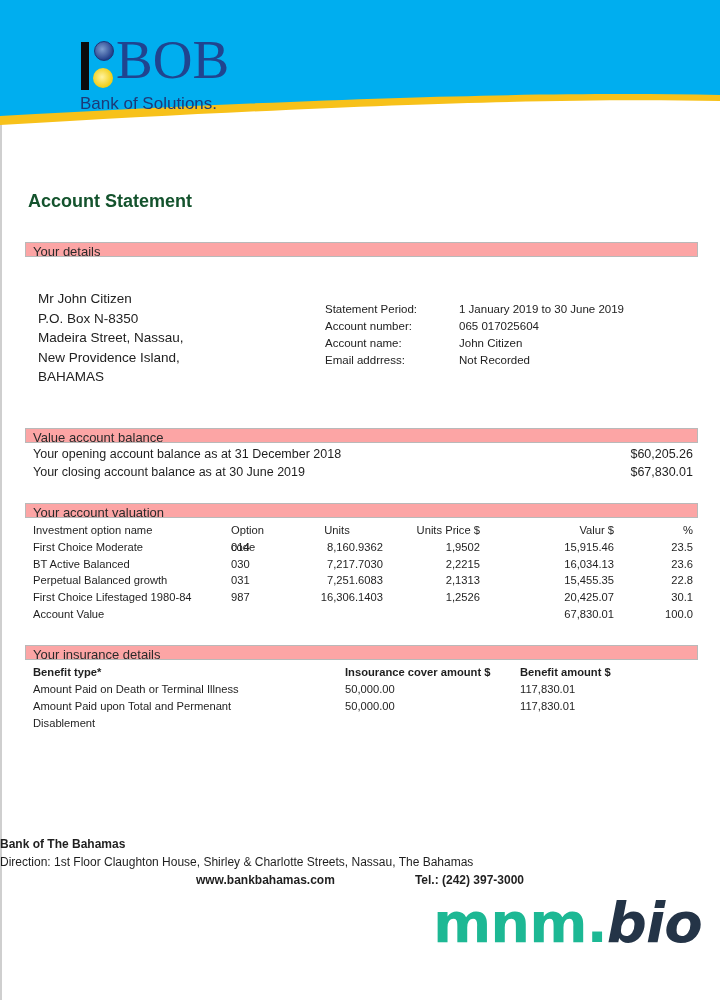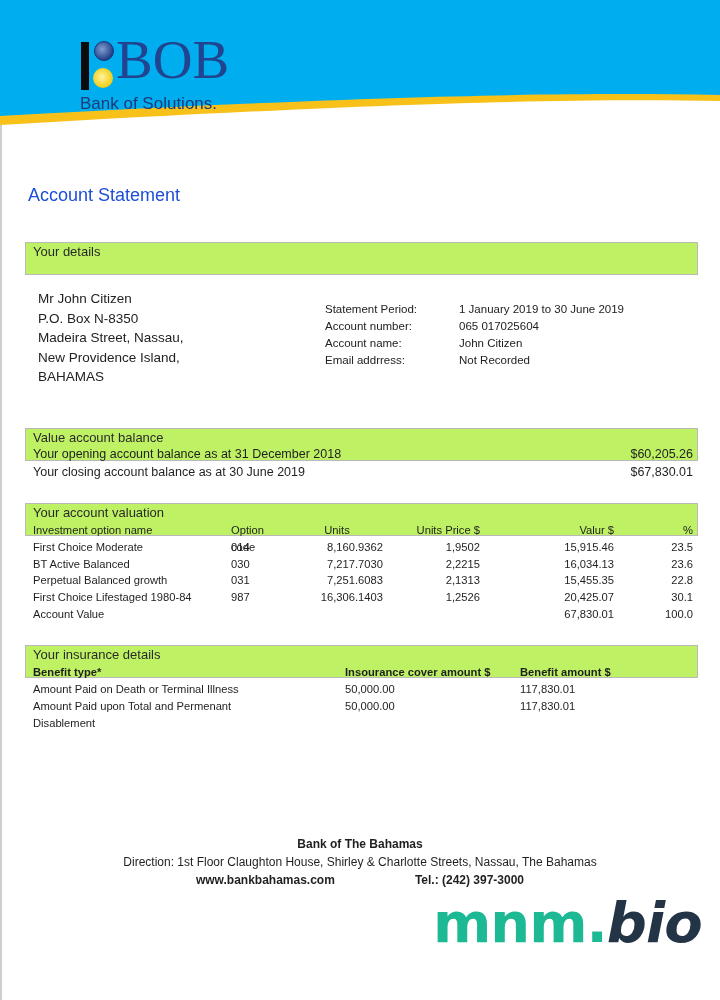--- a/index.html
+++ b/index.html
@@ -15,23 +15,23 @@
     .logo { position: absolute; left: 78px; top: 38px; width: 200px; height: 80px; }
     .logo-bar { position: absolute; left: 3px; top: 4px; width: 8px; height: 48px; background: #0b0b0b; }
     .logo-globe-top { position: absolute; left: 16px; top: 3px; width: 18px; height: 18px; border-radius: 50%;
       background: radial-gradient(circle at 40% 40%, #7f9fd0, #24418c 70%); border: 1px solid #1d3577; }
     .logo-globe-bottom { position: absolute; left: 15px; top: 30px; width: 20px; height: 20px; border-radius: 50%;
       background: radial-gradient(circle at 45% 45%, #fff3a0, #f2cf1a 65%); }
     .logo-word { position: absolute; left: 38px; top: -6px; font-family: "Liberation Serif", "DejaVu Serif", serif;
       font-size: 55px; color: #20448f; letter-spacing: 0px; line-height: 1; }
     .logo-tagline { position: absolute; left: 2px; top: 56px; font-size: 17px; color: #1c3a78; white-space: nowrap; }
 
-    .title { position: absolute; left: 28px; top: 185px; font-size: 18px; font-weight: normal; color: #1d4ed8; }
-
-    .section-bar { position: absolute; left: 25px; width: 673px; height: 33px; background: #bef264;
+    .title { position: absolute; left: 28px; top: 191px; font-size: 18px; font-weight: bold; color: #14532d; }
+
+    .section-bar { position: absolute; left: 25px; width: 673px; height: 15px; background: #fca5a5;
       border: 1px solid #b9b9b9; box-sizing: border-box; }
     .section-bar span { position: absolute; left: 7px; top: 1px; font-size: 13px; color: #2a2a2a; }
 
     .address { position: absolute; left: 38px; top: 289px; font-size: 13.5px; line-height: 19.5px; color: #222; }
     .details-grid { position: absolute; left: 325px; top: 301px; font-size: 11.5px; line-height: 17px; color: #222; }
     .details-grid .row { display: flex; }
     .details-grid .lbl { width: 134px; }
 
     .bal-row { position: absolute; left: 33px; width: 660px; font-size: 12.5px; color: #1f1f1f; display: flex; justify-content: space-between; }
 
@@ -45,21 +45,21 @@
     .c-pct { width: 79px; text-align: right; }
     .tbl .hdr .c-units { text-align: right; padding-right: 0; }
 
     .ins { position: absolute; left: 33px; width: 660px; font-size: 11.2px; color: #1f1f1f; }
     .ins .r { display: flex; line-height: 17px; }
     .i-type { width: 312px; }
     .i-cover { width: 175px; }
     .i-benefit { width: 150px; }
     .ins .hdr { font-weight: bold; }
 
-    .footer { position: absolute; left: 0; top: 835px; width: 720px; text-align: center; font-size: 12px; line-height: 18px; color: #1f1f1f; }
+    .footer { position: absolute; left: 0; top: 835px; width: 720px; font-size: 12px; line-height: 18px; color: #1f1f1f; }
     .footer .bank { font-weight: bold; }
     .footer .contact { display: flex; justify-content: center; gap: 80px; font-weight: bold; }
 
     .watermark { position: absolute; left: 433px; top: 895px; font-size: 56px; font-weight: bold;
       font-family: "DejaVu Sans", sans-serif; letter-spacing: -1px; line-height: 1; }
     .wm-a { color: #1db894; }
     .wm-b { color: #243447; font-style: italic; }
   </style>
 </head>
 <body>

